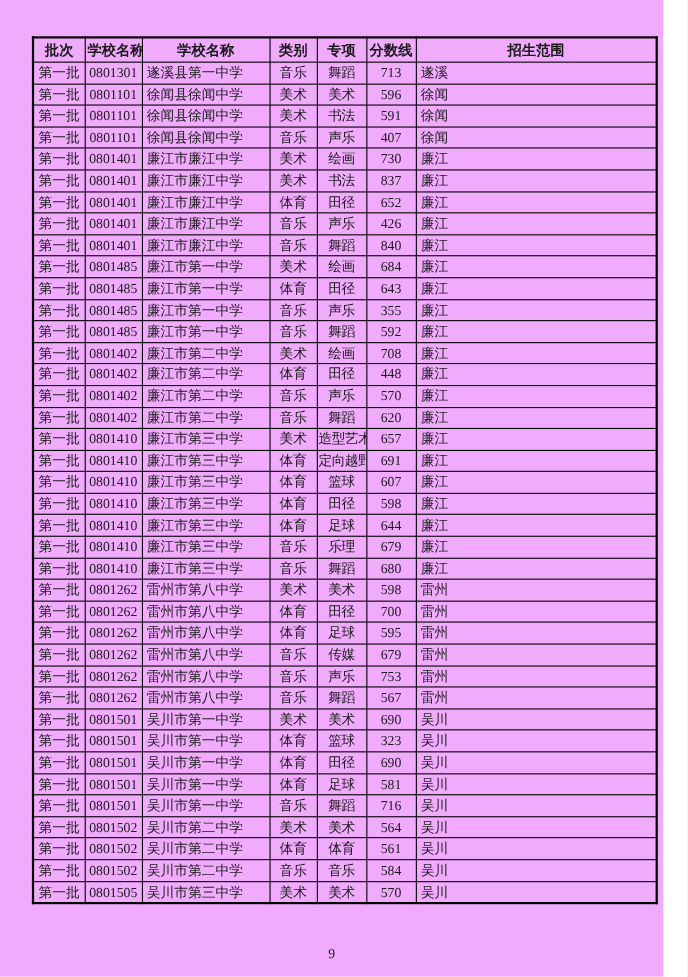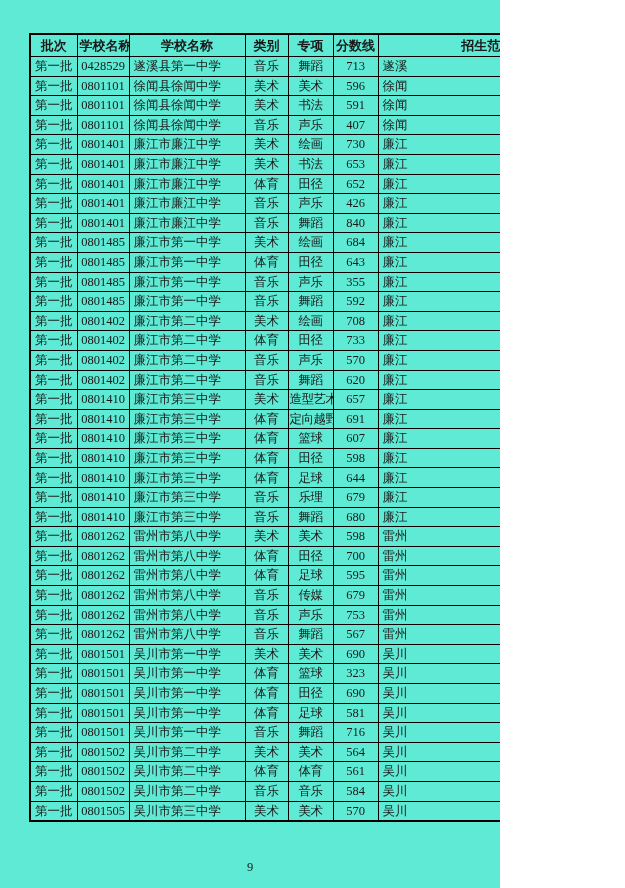--- a/index.html
+++ b/index.html
@@ -9,23 +9,23 @@
   }
   body {
     width: 625px;
     height: 888px;
     font-family: "Liberation Serif", "DejaVu Serif", serif;
     color: #1a1a1a;
     position: relative;
   }
   .page {
     position: relative;
-    width: 500px;
+    width: 603px;
     height: 888px;
-    background: #5eead4;
+    background: #f0abfc;
     overflow: hidden;
   }
   table.score-table {
     position: absolute;
     left: 29px;
     top: 33px;
     width: 567px;
     border-collapse: collapse;
     table-layout: fixed;
     border: 2px solid #000;
@@ -93,21 +93,21 @@
           <th>学校名称</th>
           <th>类别</th>
           <th>专项</th>
           <th>分数线</th>
           <th>招生范围</th>
         </tr>
     </thead>
     <tbody id="table-body">
         <tr>
           <td class="c0">第一批</td>
-          <td class="c1">0428529</td>
+          <td class="c1">0801301</td>
           <td class="c2">遂溪县第一中学</td>
           <td class="c3">音乐</td>
           <td class="c4">舞蹈</td>
           <td class="c5">713</td>
           <td class="c6">遂溪</td>
         </tr>
         <tr>
           <td class="c0">第一批</td>
           <td class="c1">0801101</td>
           <td class="c2">徐闻县徐闻中学</td>
@@ -142,21 +142,21 @@
           <td class="c4">绘画</td>
           <td class="c5">730</td>
           <td class="c6">廉江</td>
         </tr>
         <tr>
           <td class="c0">第一批</td>
           <td class="c1">0801401</td>
           <td class="c2">廉江市廉江中学</td>
           <td class="c3">美术</td>
           <td class="c4">书法</td>
-          <td class="c5">653</td>
+          <td class="c5">837</td>
           <td class="c6">廉江</td>
         </tr>
         <tr>
           <td class="c0">第一批</td>
           <td class="c1">0801401</td>
           <td class="c2">廉江市廉江中学</td>
           <td class="c3">体育</td>
           <td class="c4">田径</td>
           <td class="c5">652</td>
           <td class="c6">廉江</td>
@@ -223,21 +223,21 @@
           <td class="c4">绘画</td>
           <td class="c5">708</td>
           <td class="c6">廉江</td>
         </tr>
         <tr>
           <td class="c0">第一批</td>
           <td class="c1">0801402</td>
           <td class="c2">廉江市第二中学</td>
           <td class="c3">体育</td>
           <td class="c4">田径</td>
-          <td class="c5">733</td>
+          <td class="c5">448</td>
           <td class="c6">廉江</td>
         </tr>
         <tr>
           <td class="c0">第一批</td>
           <td class="c1">0801402</td>
           <td class="c2">廉江市第二中学</td>
           <td class="c3">音乐</td>
           <td class="c4">声乐</td>
           <td class="c5">570</td>
           <td class="c6">廉江</td>

